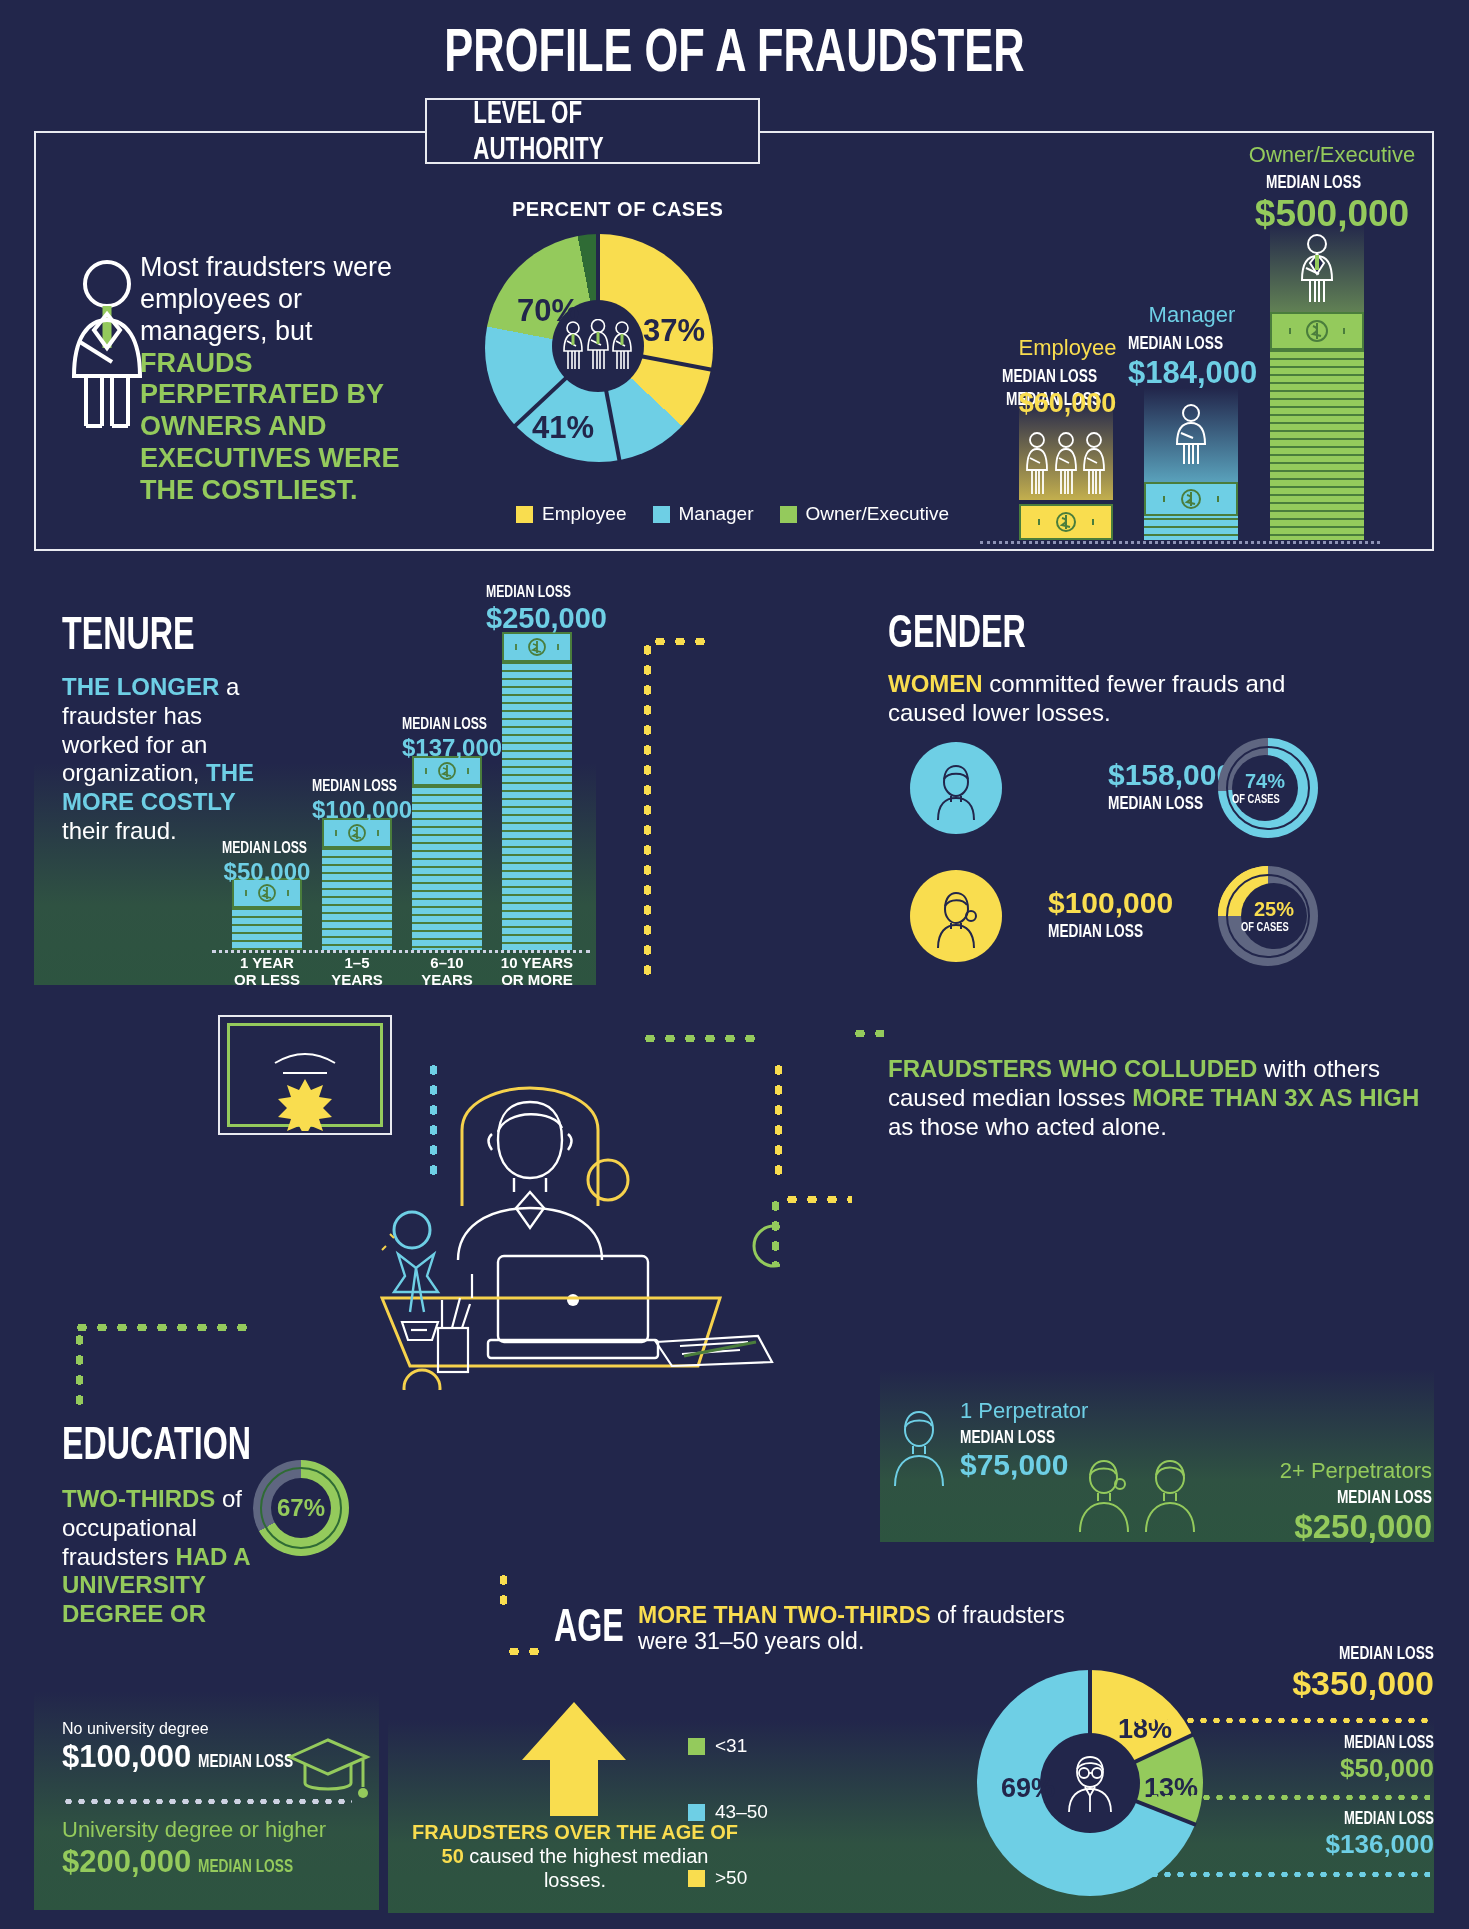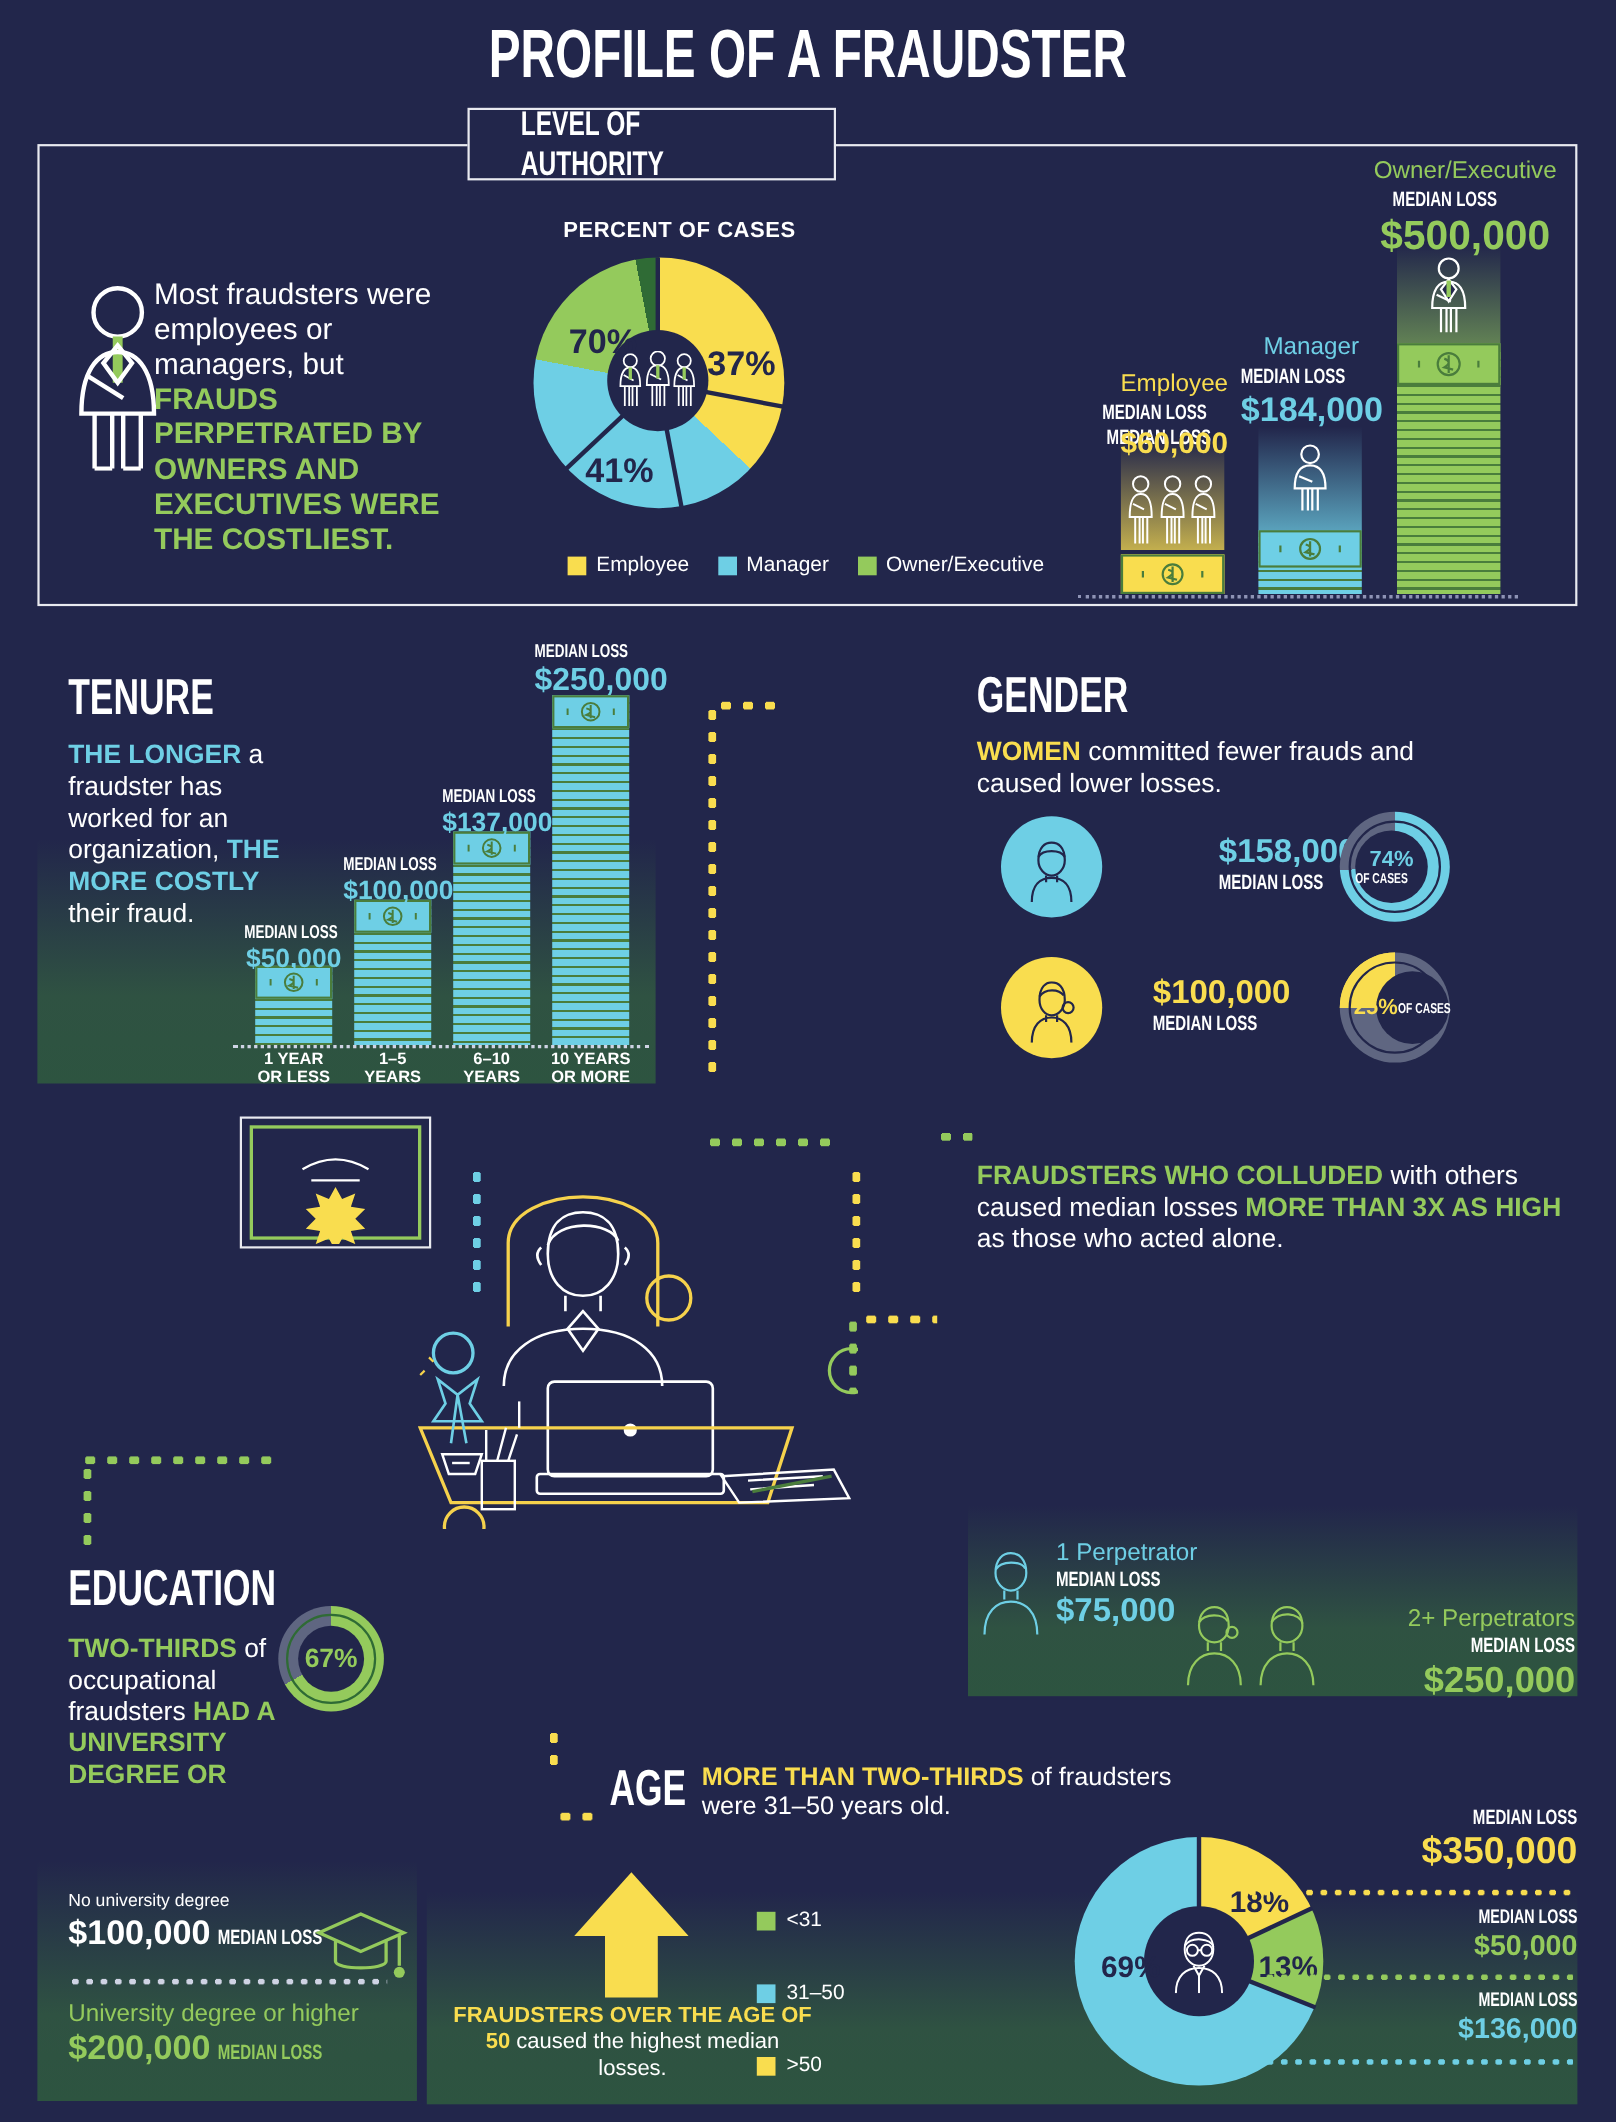--- a/index.html
+++ b/index.html
@@ -403,21 +403,21 @@
     </svg>
   </div>
   <div style="position:absolute;left:1048px;top:886px;">
     <div class="yellow" style="font-size:30px;font-weight:700;">$100,000</div>
     <div class="medlabel" style="font-size:19px;"><span style="display: inline-block;">MEDIAN LOSS</span></div>
   </div>
   <div style="position:absolute;left:1218px;top:866px;width:100px;height:100px;">
     <div class="conic" style="left:0;top:0;width:100px;height:100px;background:conic-gradient(#5f6681 0 90deg,#5f6681 90deg 270deg,#f9dd4f 270deg 360deg);"></div>
     <div class="conic" style="left:0;top:0;width:100px;height:100px;background:conic-gradient(from 270deg,#f9dd4f 0 90deg,transparent 90deg 360deg);"></div>
     <div style="position:absolute;left:8px;top:8px;width:84px;height:84px;border-radius:50%;border:2px solid #22264b;"></div>
-    <div class="donut-hole" style="left:33px;top:17px;width:66px;height:66px;">
+    <div class="donut-hole" style="left:23px;top:17px;width:66px;height:66px;flex-direction:column;">
       <div class="yellow" style="font-size:20px;font-weight:700;line-height:1;">25%</div>
       <div class="medlabel" style="font-size:13px;"><span style="display: inline-block;">OF CASES</span></div>
     </div>
   </div>
 
   <div class="gpanel" style="left:880px;top:1320px;width:554px;height:222px;"></div>
   <div class="body-txt" style="position:absolute;left:888px;top:1055px;width:540px;font-size:24px;line-height:1.2;">
     <b class="green">FRAUDSTERS WHO COLLUDED</b><span> with others caused median losses </span><b class="green">MORE THAN 3X AS HIGH</b><span> as those who acted alone.</span>
   </div>
 
@@ -586,21 +586,21 @@
     <b class="yellow">FRAUDSTERS OVER THE AGE OF 50</b><span> caused the highest median losses.</span>
   </div>
 
   <div style="position:absolute;left:688px;top:1735px;display:flex;flex-direction:column;gap:44px;">
     <div style="display:flex;align-items:center;gap:10px;">
       <span class="sw" style="background:#94ca5c"></span>
       <span style="color:#fff;font-size:19px;">&lt;31</span>
     </div>
     <div style="display:flex;align-items:center;gap:10px;">
       <span class="sw" style="background:#6ecfe5"></span>
-      <span style="color:#fff;font-size:19px;">31–50</span>
+      <span style="color:#fff;font-size:19px;">43–50</span>
     </div>
     <div style="display:flex;align-items:center;gap:10px;">
       <span class="sw" style="background:#f9dd4f"></span>
       <span style="color:#fff;font-size:19px;">&gt;50</span>
     </div>
   </div>
 
   <div style="position:absolute;left:977px;top:1670px;width:230px;height:230px;">
     <div style="position:absolute;left:0;top:0;width:226px;height:226px;border-radius:50%;
       background:conic-gradient(from 0deg,

